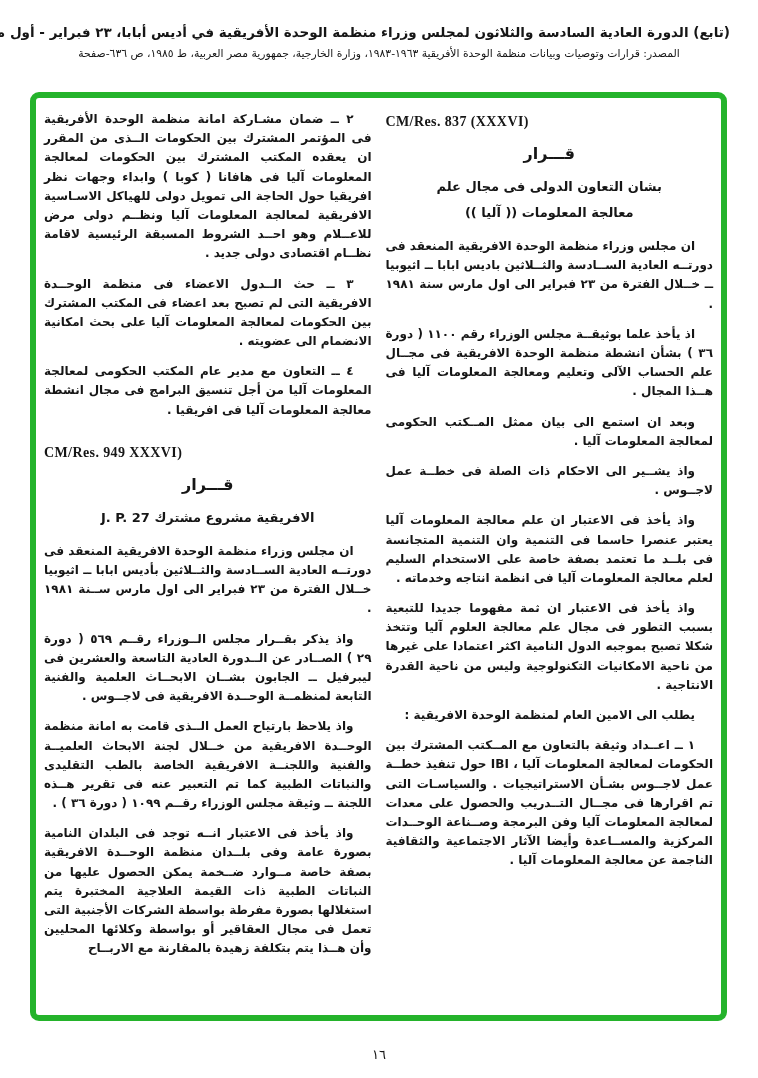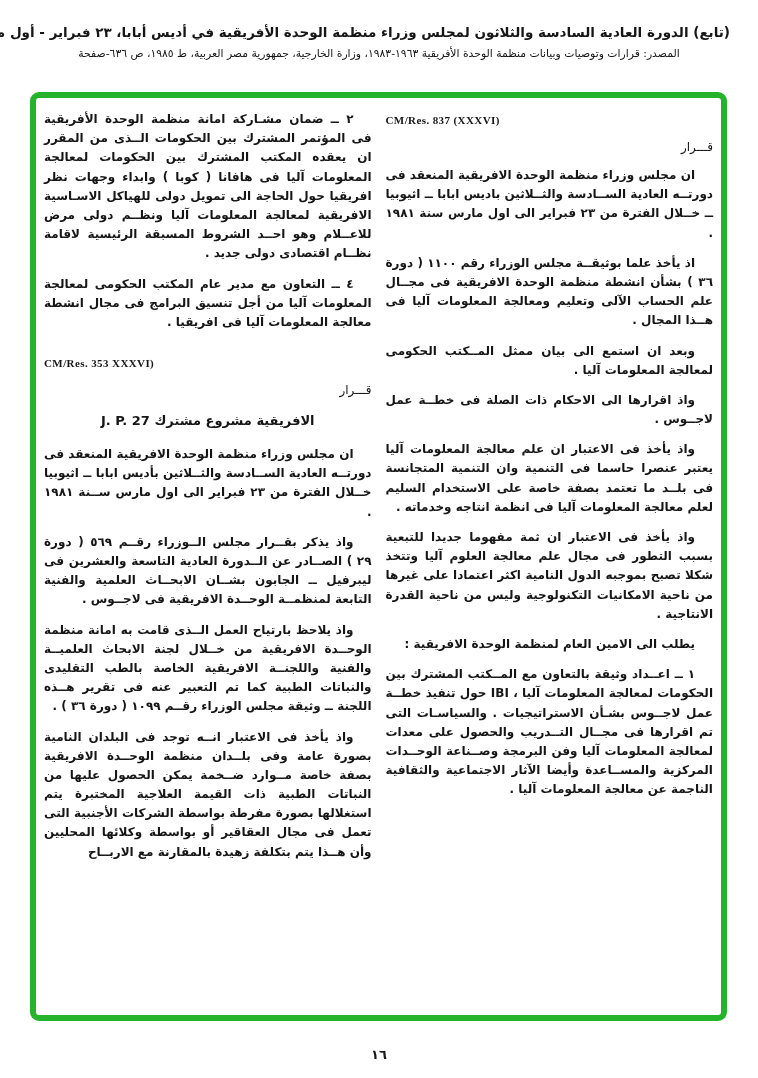--- a/index.html
+++ b/index.html
@@ -24,73 +24,78 @@
   .columns{
     display:flex;direction:rtl;gap:14px;
     padding:12px 8px 10px 8px;height:100%;box-sizing:border-box;
     overflow:hidden;
   }
   .col{flex:1;min-width:0;direction:rtl;}
   
   .doc-ref{
     direction:ltr;text-align:left;
     font-family:"Liberation Serif", serif;
-    font-size:11px;font-weight:bold;letter-spacing:.4px;
+    font-size:14px;font-weight:bold;letter-spacing:.4px;
     margin:4px 0 14px 0;
   }
   .res-heading{
-    font-weight:normal;font-size:12px;
+    text-align:center;font-weight:bold;font-size:16px;
     margin:2px 0 12px 0;letter-spacing:1px;
   }
   .res-subject{
     text-align:center;font-weight:bold;font-size:13px;
     line-height:1.85;margin:0 0 2px 0;
   }
   .res-subject-block{margin-bottom:12px;}
   p.body{
     font-size:12px;line-height:1.6;font-weight:bold;
     text-align:justify;text-indent:1.5em;
     margin:0 0 11px 0;
   }
   .sec-gap{height:10px;}
   
   .pagenum{
     position:absolute;left:0;right:0;bottom:16px;
-    text-align:center;font-size:13px;font-weight:bold;letter-spacing:2px;
+    text-align:center;font-size:13px;font-weight:normal;letter-spacing:2px;
   }
 </style>
 </head>
 <body>
 
 <div class="header">
   <div class="header-line1">(تابع) الدورة العادية السادسة والثلاثون لمجلس وزراء منظمة الوحدة الأفريقية في أديس أبابا، ٢٣ فبراير - أول مارس ١٩٨١</div>
   <div class="header-line2">المصدر: قرارات وتوصيات وبيانات منظمة الوحدة الأفريقية ١٩٦٣-١٩٨٣، وزارة الخارجية، جمهورية مصر العربية، ط ١٩٨٥، ص ٦٣٦-صفحة</div>
 </div>
 
 <div class="frame">
   <div class="columns">
 
     <section class="col">
       <div class="doc-ref">CM/Res. 837 (XXXVI)</div>
       <div class="res-heading">قـــرار</div>
+      <div class="res-subject-block">
+        <div class="res-subject">بشان التعاون الدولى فى مجال علم</div>
+        <div class="res-subject">معالجة المعلومات (( آليا ))</div>
+      </div>
       <p class="body">ان مجلس وزراء منظمة الوحدة الافريقية المنعقد فى دورتــه العادية الســادسة والثــلاثين باديس ابابا ــ اثيوبيا ــ خــلال الفترة من ٢٣ فبراير الى اول مارس سنة ١٩٨١ .</p>
       <p class="body">اذ يأخذ علما بوثيقــة مجلس الوزراء رقم ١١٠٠ ( دورة ٣٦ ) بشأن انشطة منظمة الوحدة الافريقية فى مجــال علم الحساب الآلى وتعليم ومعالجة المعلومات آليا فى هــذا المجال .</p>
       <p class="body">وبعد ان استمع الى بيان ممثل المــكتب الحكومى لمعالجة المعلومات آليا .</p>
-      <p class="body">واذ اقرارها الى الاحكام ذات الصلة فى خطــة عمل لاجــوس .</p>
+      <p class="body">واذ يشــير الى الاحكام ذات الصلة فى خطــة عمل لاجــوس .</p>
       <p class="body">واذ يأخذ فى الاعتبار ان علم معالجة المعلومات آليا يعتبر عنصرا حاسما فى التنمية وان التنمية المتجانسة فى بلــد ما تعتمد بصفة خاصة على الاستخدام السليم لعلم معالجة المعلومات آليا فى انظمة انتاجه وخدماته .</p>
       <p class="body">واذ يأخذ فى الاعتبار ان ثمة مفهوما جديدا للتبعية بسبب التطور فى مجال علم معالجة العلوم آليا وتتخذ شكلا تصبح بموجبه الدول النامية اكثر اعتمادا على غيرها من ناحية الامكانيات التكنولوجية وليس من ناحية القدرة الانتاجية .</p>
       <p class="body">يطلب الى الامين العام لمنظمة الوحدة الافريقية :</p>
       <p class="body">١ ــ اعــداد وثيقة بالتعاون مع المــكتب المشترك بين الحكومات لمعالجة المعلومات آليا ، IBI حول تنفيذ خطــة عمل لاجــوس بشـأن الاستراتيجيات . والسياسـات التى تم اقرارها فى مجــال التــدريب والحصول على معدات لمعالجة المعلومات آليا وفن البرمجة وصــناعة الوحــدات المركزية والمســاعدة وأيضا الآثار الاجتماعية والثقافية الناجمة عن معالجة المعلومات آليا .</p>
     </section>
 
     <section class="col">
       <p class="body">٢ ــ ضمان مشـاركة امانة منظمة الوحدة الأفريقية فى المؤتمر المشترك بين الحكومات الــذى من المقرر ان يعقده المكتب المشترك بين الحكومات لمعالجة المعلومات آليا فى هافانا ( كوبا ) وابداء وجهات نظر افريقيا حول الحاجة الى تمويل دولى للهياكل الاسـاسية الافريقية لمعالجة المعلومات آليا ونظــم دولى مرض للاعــلام وهو احــد الشروط المسبقة الرئيسية لاقامة نظــام اقتصادى دولى جديد .</p>
+      <p class="body">٣ ــ حث الــدول الاعضاء فى منظمة الوحــدة الافريقية التى لم تصبح بعد اعضاء فى المكتب المشترك بين الحكومات لمعالجة المعلومات آليا على بحث امكانية الانضمام الى عضويته .</p>
       <p class="body">٤ ــ التعاون مع مدير عام المكتب الحكومى لمعالجة المعلومات آليا من أجل تنسيق البرامج فى مجال انشطة معالجة المعلومات آليا فى افريقيا .</p>
       <div class="sec-gap"></div>
-      <div class="doc-ref">CM/Res. 353 XXXVI)</div>
+      <div class="doc-ref">CM/Res. 949 XXXVI)</div>
       <div class="res-heading">قـــرار</div>
       <div class="res-subject-block">
         <div class="res-subject">الافريقية مشروع مشترك J. P. 27</div>
       </div>
       <p class="body">ان مجلس وزراء منظمة الوحدة الافريقية المنعقد فى دورتــه العادية الســادسة والثــلاثين بأديس ابابا ــ اثيوبيا خــلال الفترة من ٢٣ فبراير الى اول مارس ســنة ١٩٨١ .</p>
       <p class="body">واذ يذكر بقــرار مجلس الــوزراء رقــم ٥٦٩ ( دورة ٢٩ ) الصــادر عن الــدورة العادية التاسعة والعشرين فى ليبرفيل ــ الجابون بشــان الابحــاث العلمية والفنية التابعة لمنظمــة الوحــدة الافريقية فى لاجــوس .</p>
       <p class="body">واذ يلاحظ بارتياح العمل الــذى قامت به امانة منظمة الوحــدة الافريقية من خــلال لجنة الابحاث العلميــة والفنية واللجنــة الافريقية الخاصة بالطب التقليدى والنباتات الطبية كما تم التعبير عنه فى تقرير هــذه اللجنة ــ وثيقة مجلس الوزراء رقــم ١٠٩٩ ( دورة ٣٦ ) .</p>
       <p class="body">واذ يأخذ فى الاعتبار انــه توجد فى البلدان النامية بصورة عامة وفى بلــدان منظمة الوحــدة الافريقية بصفة خاصة مــوارد ضــخمة يمكن الحصول عليها من النباتات الطبية ذات القيمة العلاجية المختبرة يتم استغلالها بصورة مفرطة بواسطة الشركات الأجنبية التى تعمل فى مجال العقاقير أو بواسطة وكلائها المحليين وأن هــذا يتم بتكلفة زهيدة بالمقارنة مع الاربــاح</p>
     </section>
 

